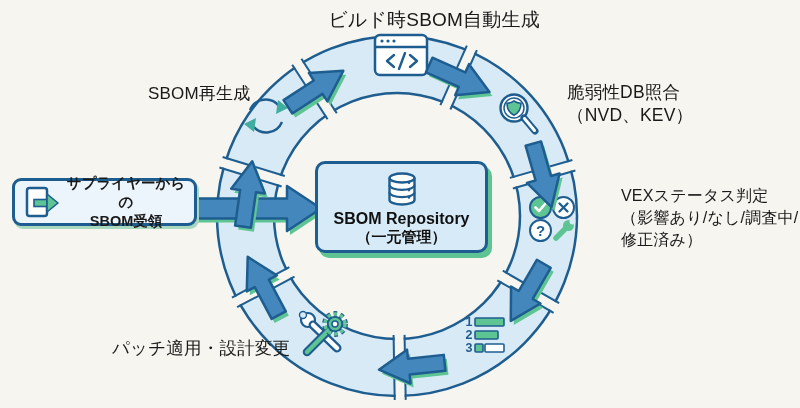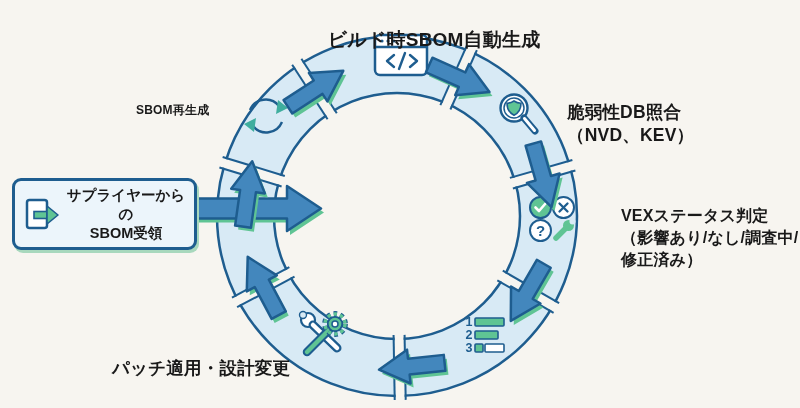--- a/index.html
+++ b/index.html
@@ -7,35 +7,34 @@
     position:relative;
     width:800px;height:408px;
     background:#f7f5f0;
     overflow:hidden;
     font-family:"Liberation Sans", sans-serif;
     color:#191919;
   }
   svg.scene{position:absolute;left:0;top:0;}
   .lbl{
     position:absolute;
-    font-weight:700;
+    font-weight:400;
     white-space:pre-line;
     color:#191919;
     letter-spacing:0.2px;
-    margin-top:20px;
   }
   .lbl-build   {left:300px;top:7px;width:268px;text-align:center;font-size:19px;}
-  .lbl-regen   {left:136px;top:82px;font-size:12px;}
+  .lbl-regen   {left:148px;top:82px;font-size:17px;}
   .lbl-vulndb  {left:567px;top:81px;font-size:17.5px;line-height:23px;}
   .lbl-vex     {left:621px;top:185px;font-size:16px;line-height:22px;}
   .lbl-priority{left:526px;top:351px;font-size:17.5px;}
   .lbl-patch   {left:112px;top:336px;font-size:17.5px;}
 
   .supplier-box{
-    position:absolute;left:12px;top:178px;width:185px;height:72px;
+    position:absolute;left:12px;top:178px;width:185px;height:48px;
     box-sizing:border-box;
     background:#ecf5fb;
     border:3px solid #1e5d8f;
     border-radius:9px;
     box-shadow:2px 3px 0 0 #a8d8bd;
     display:flex;align-items:center;
   }
   .supplier-box svg{flex:0 0 auto;margin-left:5px;}
   .supplier-text{
     flex:1;text-align:center;
@@ -198,20 +197,33 @@
   <div class="supplier-box">
     <svg width="44" height="40" viewBox="0 0 44 40">
       <rect x="7" y="6" width="20" height="28" rx="2.5" fill="#ffffff" stroke="#1e5d8f" stroke-width="2.5"></rect>
       <rect x="14" y="17.5" width="13" height="7" fill="#5fc494" stroke="#1e5d8f" stroke-width="1.6"></rect>
       <polygon points="27,12 38,21 27,30" fill="#5fc494" stroke="#1e5d8f" stroke-width="1.6" stroke-linejoin="round"></polygon>
     </svg>
     <div class="supplier-text">サプライヤーからの
 SBOM受領</div>
   </div>
 
+  <div class="center-box">
+    <svg width="34" height="38" viewBox="0 0 34 38">
+      <path d="M4.5,7 V29 A12.5,4.5 0 0 0 29.5,29 V7" fill="#ffffff" stroke="#1e5d8f" stroke-width="2.4"></path>
+      <ellipse cx="17" cy="7" rx="12.5" ry="4.5" fill="#ffffff" stroke="#1e5d8f" stroke-width="2.4"></ellipse>
+      <path d="M4.5,14.3 A12.5,4.5 0 0 0 29.5,14.3" fill="none" stroke="#1e5d8f" stroke-width="2.2"></path>
+      <path d="M4.5,21.6 A12.5,4.5 0 0 0 29.5,21.6" fill="none" stroke="#1e5d8f" stroke-width="2.2"></path>
+      <circle cx="24" cy="11.8" r="1.3" fill="#1e5d8f"></circle>
+      <circle cx="24" cy="19.1" r="1.3" fill="#1e5d8f"></circle>
+      <circle cx="24" cy="26.4" r="1.3" fill="#1e5d8f"></circle>
+    </svg>
+    <div class="repo-title">SBOM Repository</div>
+    <div class="repo-sub">（一元管理）</div>
+  </div>
 
   <div class="lbl lbl-build">ビルド時SBOM自動生成</div>
   <div class="lbl lbl-regen">SBOM再生成</div>
   <div class="lbl lbl-vulndb">脆弱性DB照合
 （NVD、KEV）</div>
   <div class="lbl lbl-vex">VEXステータス判定
 （影響あり/なし/調査中/
 修正済み）</div>
   <div class="lbl lbl-patch">パッチ適用・設計変更</div>
 </div>

